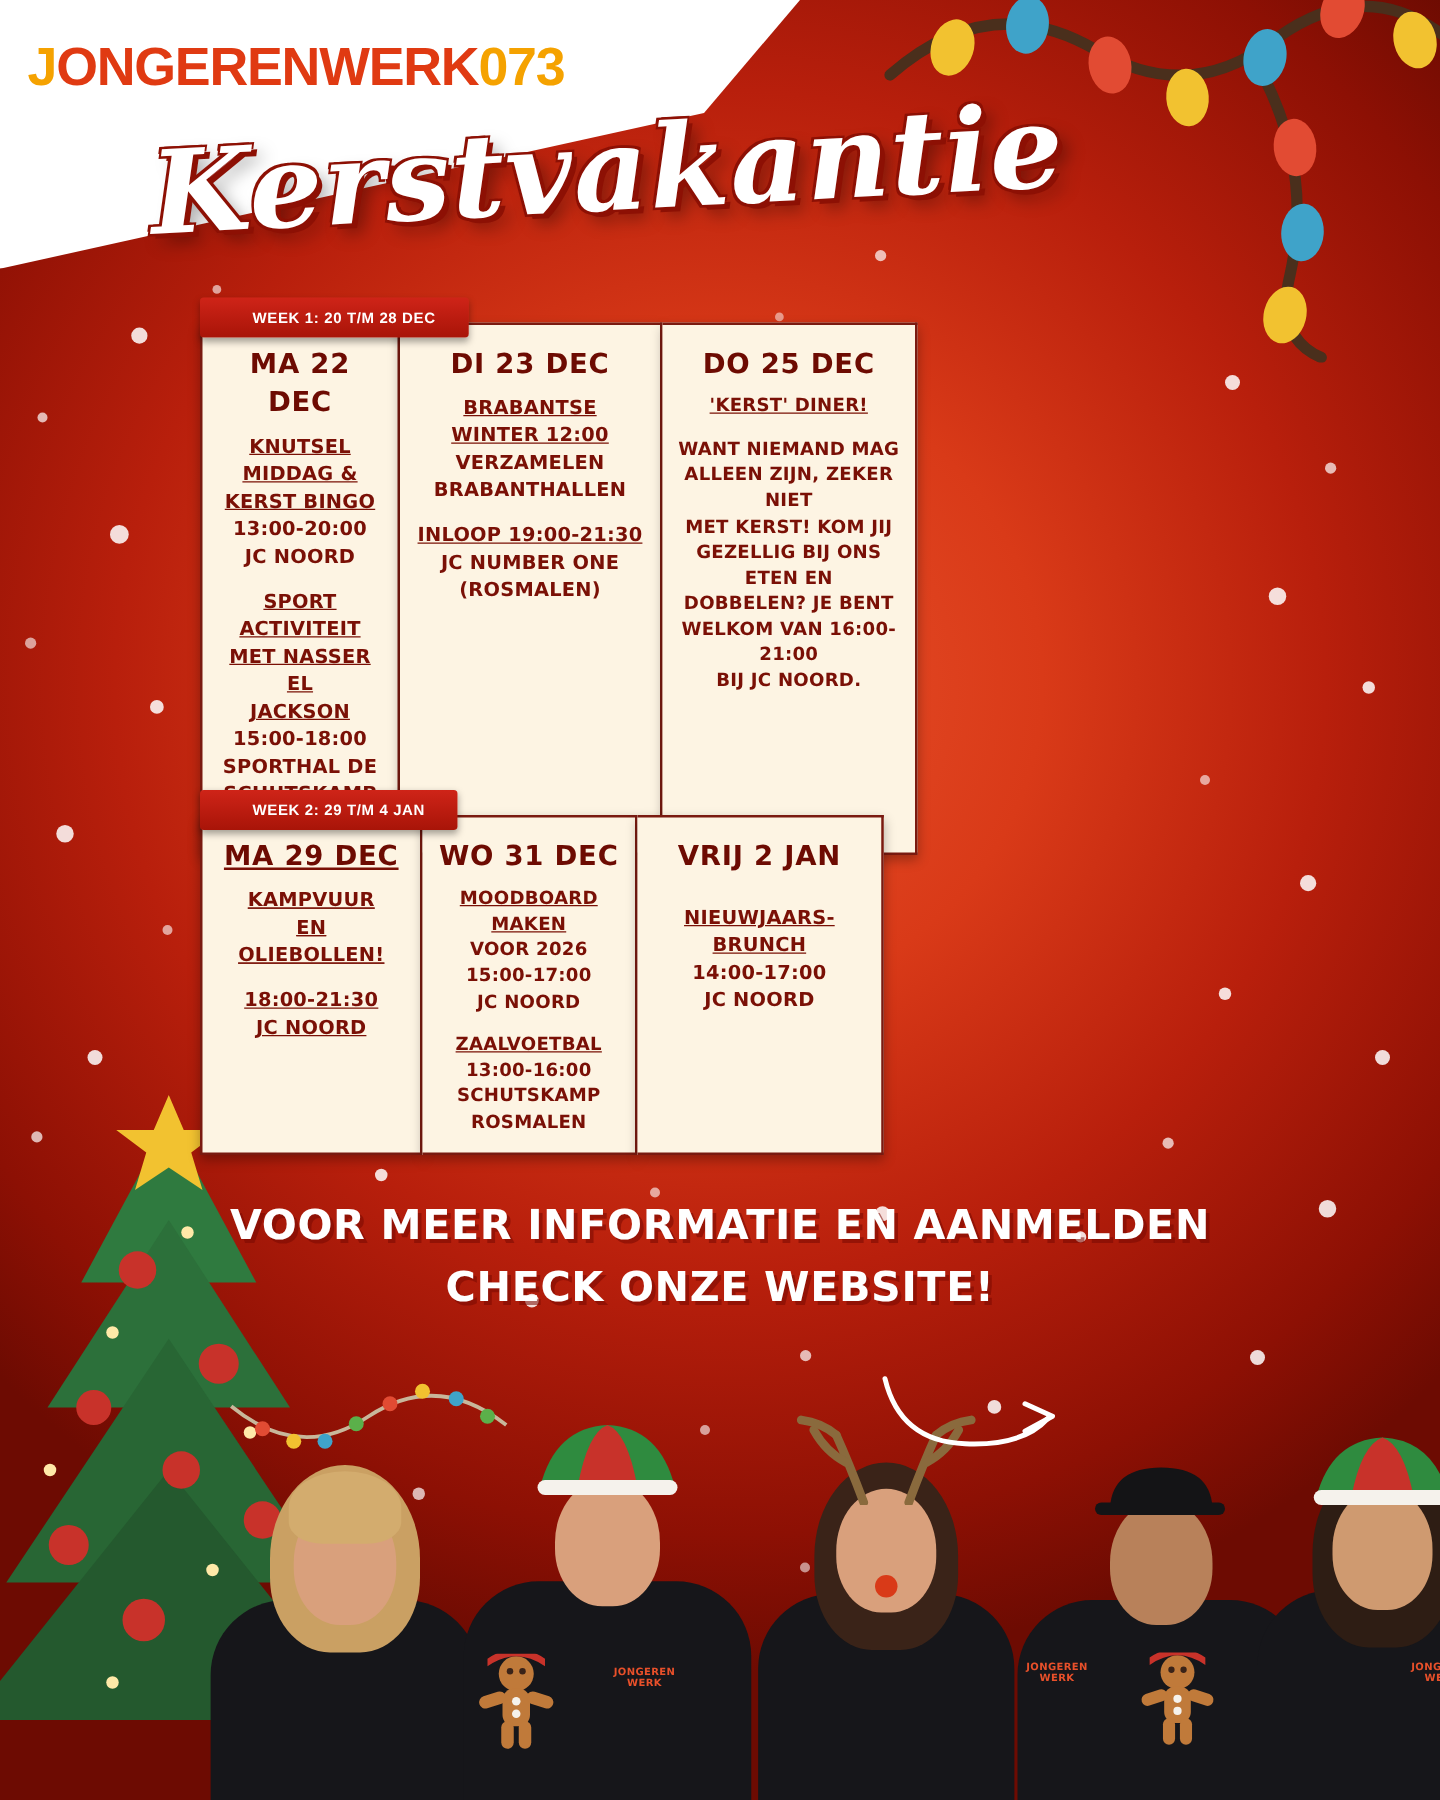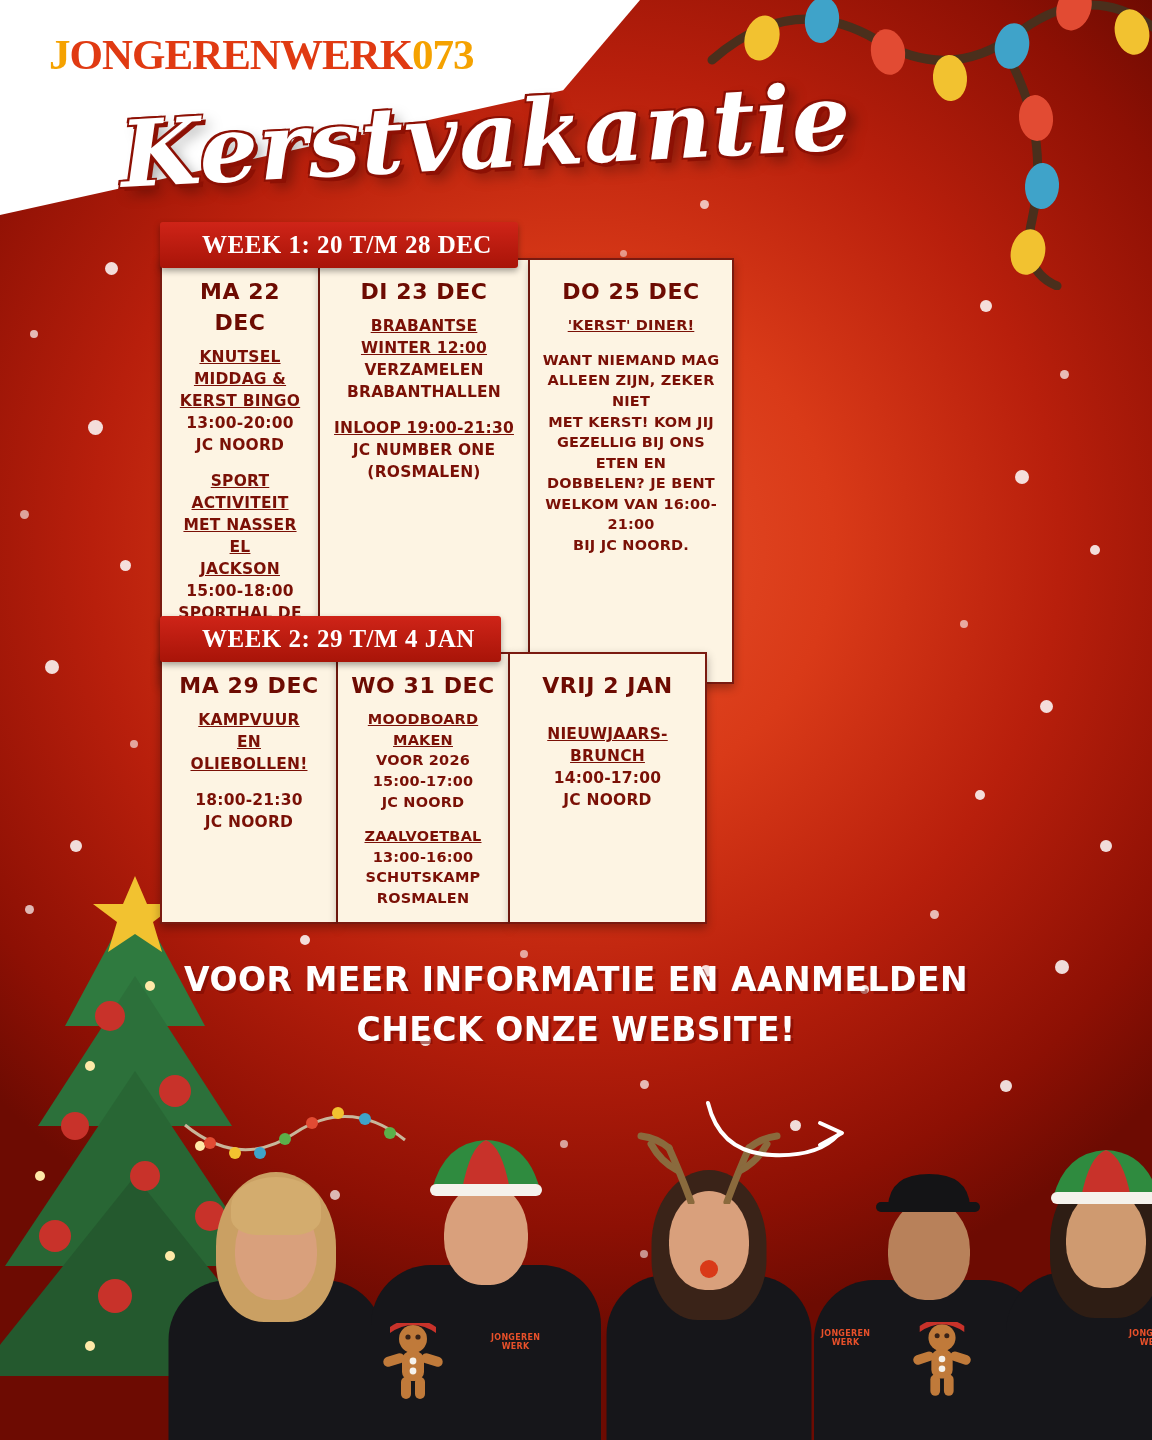--- a/index.html
+++ b/index.html
@@ -41,26 +41,25 @@
     width: 640px; height: 215px;
     background: #ffffff;
     clip-path: polygon(0 0, 100% 0, 88% 42%, 0 100%);
     z-index: 2;
   }
 
   .brand {
     position: absolute;
     top: 30px; left: 22px;
     z-index: 5;
-    font-family: Liberation Serif, serif;
+    font-family: Liberation Sans, sans-serif;
     font-weight: bold;
     font-size: 43px;
     letter-spacing: -1px;
     white-space: nowrap;
-    margin-left: 27px;
   }
   .brand .j { color: #f5a200; }
   .brand .rest { color: #e03a12; }
   .brand .num { color: #f5a200; }
 
   .title {
     position: absolute;
     top: 82px; left: 120px;
     z-index: 6;
     font-family: "DejaVu Serif", serif;
@@ -80,28 +79,29 @@
 
   
   .lights { position: absolute; top: -10px; right: -10px; z-index: 4; }
 
   
   .week-banner {
     position: absolute;
     z-index: 6;
     background: linear-gradient(180deg, #cf2418 0%, #a81408 100%);
     color: #ffffff;
-    font-family: Liberation Serif, serif;
-    font-weight: bold;
-    font-size: 25px;
+    font-family: Liberation Sans, sans-serif;
+    font-weight: bold;
+    font-size: 12px;
     letter-spacing: .5px;
     padding: 9px 26px 9px 42px;
     border-radius: 3px;
     box-shadow: 0 3px 6px rgba(0,0,0,.35);
     text-transform: uppercase;
+    margin-top: 16px;
   }
 
   
   .cards-row { position: absolute; display: flex; z-index: 5; }
 
   .card {
     background: #fdf4e3;
     border: 2px solid #7a1a10;
     color: #7a1006;
     padding: 16px 10px 14px;
@@ -290,21 +290,21 @@
       <p>DOBBELEN? JE BENT</p>
       <p>WELKOM VAN 16:00-21:00</p>
       <p>BIJ JC NOORD.</p>
     </div>
   </div>
 
   <div class="week-banner" style="left:160px; top:616px;">WEEK 2: 29 T/M 4 JAN</div>
 
   <div class="cards-row" style="left:160px; top:652px; width:760px;">
 
-    <div class="card" style="width:178px;">
+    <div class="card" style="width:178px;text-decoration:underline;">
       <div class="day">MA 29 DEC</div>
       <p class="u">KAMPVUUR</p>
       <p class="u">EN</p>
       <p class="u">OLIEBOLLEN!</p>
       <span class="gap"></span>
       <p>18:00-21:30</p>
       <p>JC NOORD</p>
     </div>
 
 

